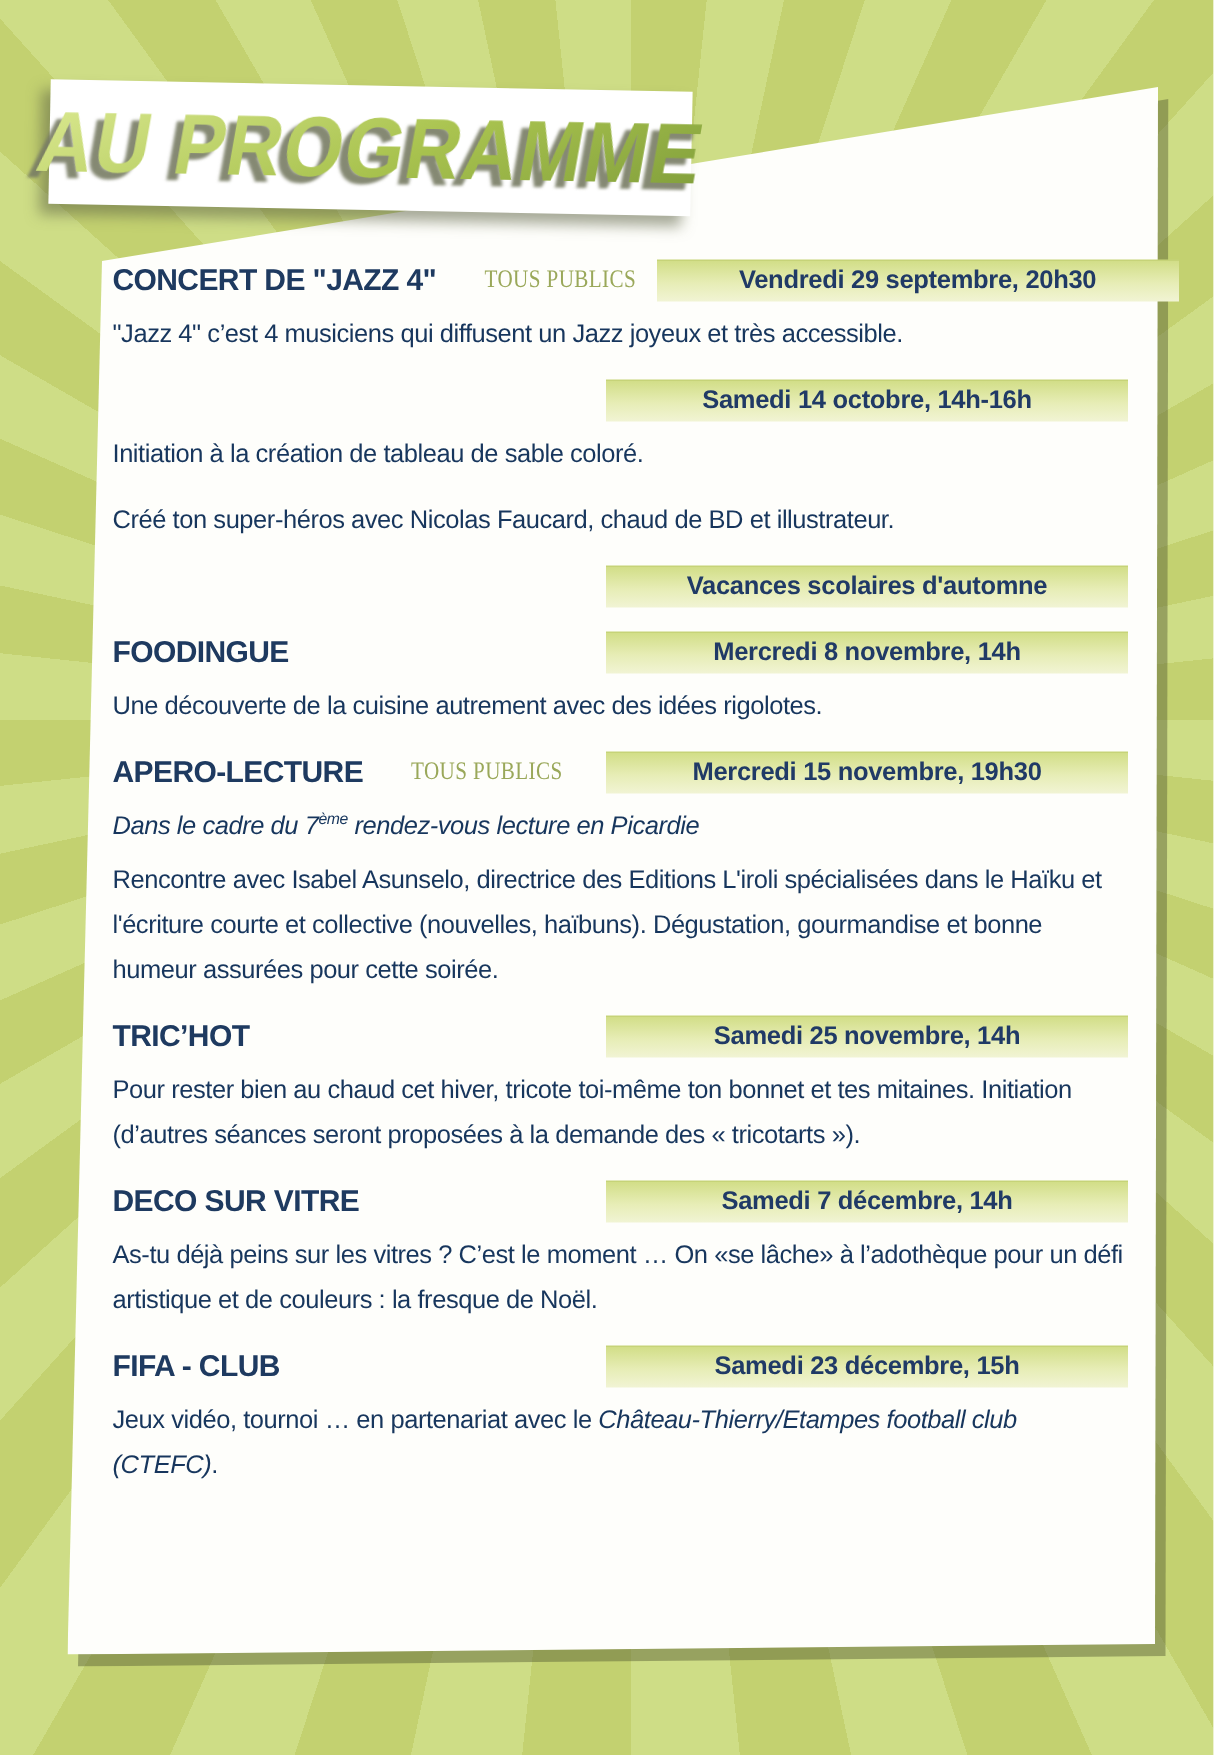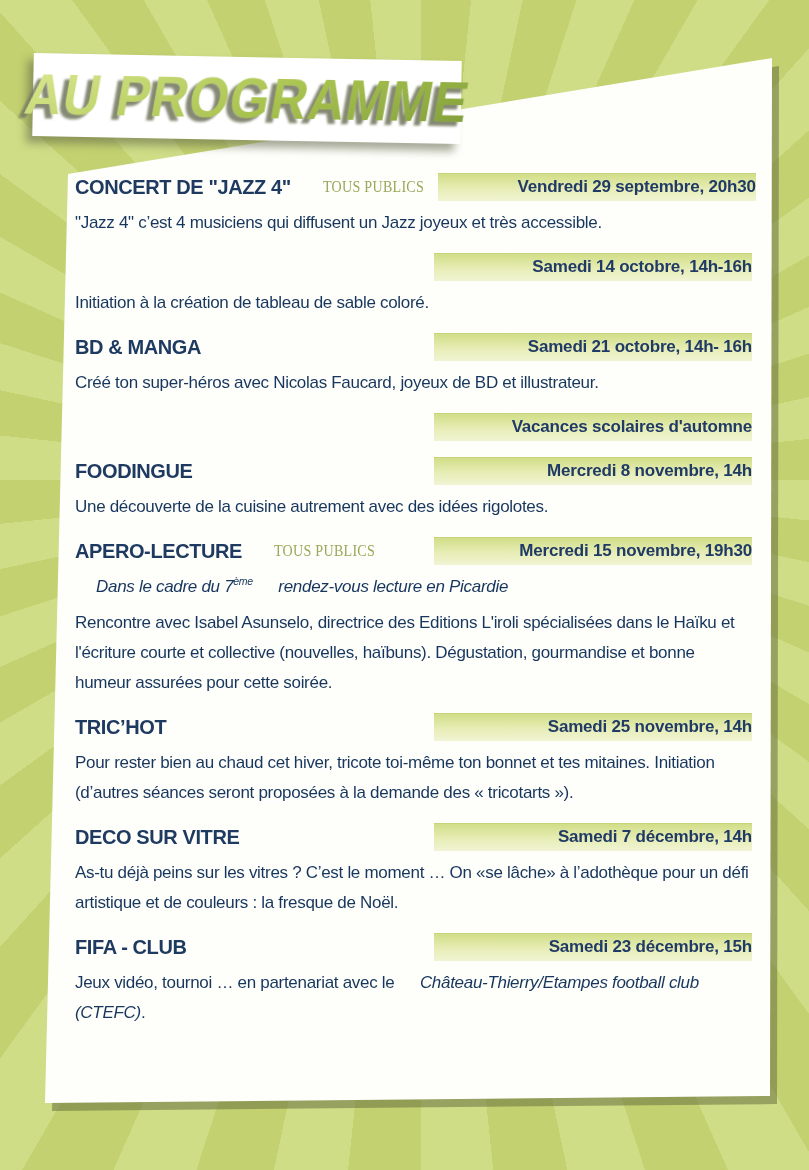--- a/index.html
+++ b/index.html
@@ -61,32 +61,32 @@
     margin:0;font-size:20px;font-weight:bold;letter-spacing:-.4px;
     color:#1e3a60;white-space:nowrap;
   }
   .audience{
     font-family:"Liberation Serif","DejaVu Serif",serif;
     font-size:16px;color:#9aa85a;letter-spacing:.3px;
     margin-left:32px;white-space:nowrap;
     transform:scaleX(.88) scaleY(1.05);transform-origin:left center;
   }
   .badge{
-    flex:none;margin-left:auto;width:318px;height:27px;line-height:26px;
-    text-align:right;font-size:17px;font-weight:bold;color:#203a66;
+    flex:none;margin-left:auto;width:348px;height:27px;line-height:26px;
+    text-align:center;font-size:17px;font-weight:bold;color:#203a66;
     letter-spacing:-.2px;
     background:linear-gradient(180deg,#d2de88 0%,#e7edb6 55%,#f1f4d4 100%);
     border-top:1px solid #c6d378;
   }
   .desc{
     margin:6px 0 0 0;font-size:17px;line-height:30px;letter-spacing:-.3px;
     color:#17365d;
   }
   .seg-bold{font-weight:normal;}
-  .seg-italic{font-style:italic;margin-left:21px;}
+  .seg-italic{font-style:italic;}
   sup.seg-italic-sup{font-style:italic;font-size:.62em;vertical-align:super;line-height:0;}
 </style>
 </head>
 <body>
 
 <div class="page">
   <div class="bg"></div>
   <div class="panel-shadow"></div>
   <div class="panel"></div>
   <main class="content">
@@ -98,25 +98,21 @@
         </div>
         <p class="desc"><span class="seg-normal">"Jazz 4" c’est 4 musiciens qui diffusent un Jazz joyeux et très accessible.</span></p>
       </section>
       <section class="event">
         <div class="event-head">
           <span class="badge">Samedi 14 octobre, 14h-16h</span>
         </div>
         <p class="desc"><span class="seg-normal">Initiation à la création de tableau de sable coloré.</span></p>
       </section>
       <section class="event">
-        <div class="event-head">
-          <h2 class="event-title">BD &amp; MANGA</h2>
-          <span class="badge">Samedi 21 octobre, 14h- 16h</span>
-        </div>
-        <p class="desc"><span class="seg-bold">Créé ton super-héros avec Nicolas Faucard,</span><span class="seg-normal"> joyeux de BD et illustrateur.</span></p>
+        <p class="desc"><span class="seg-bold">Créé ton super-héros avec Nicolas Faucard,</span><span class="seg-normal"> chaud de BD et illustrateur.</span></p>
       </section>
       <section class="event">
         <div class="event-head">
           <span class="badge">Vacances scolaires d'automne</span>
         </div>
       </section>
       <section class="event">
         <div class="event-head">
           <h2 class="event-title">FOODINGUE</h2>
           <span class="badge">Mercredi 8 novembre, 14h</span>

